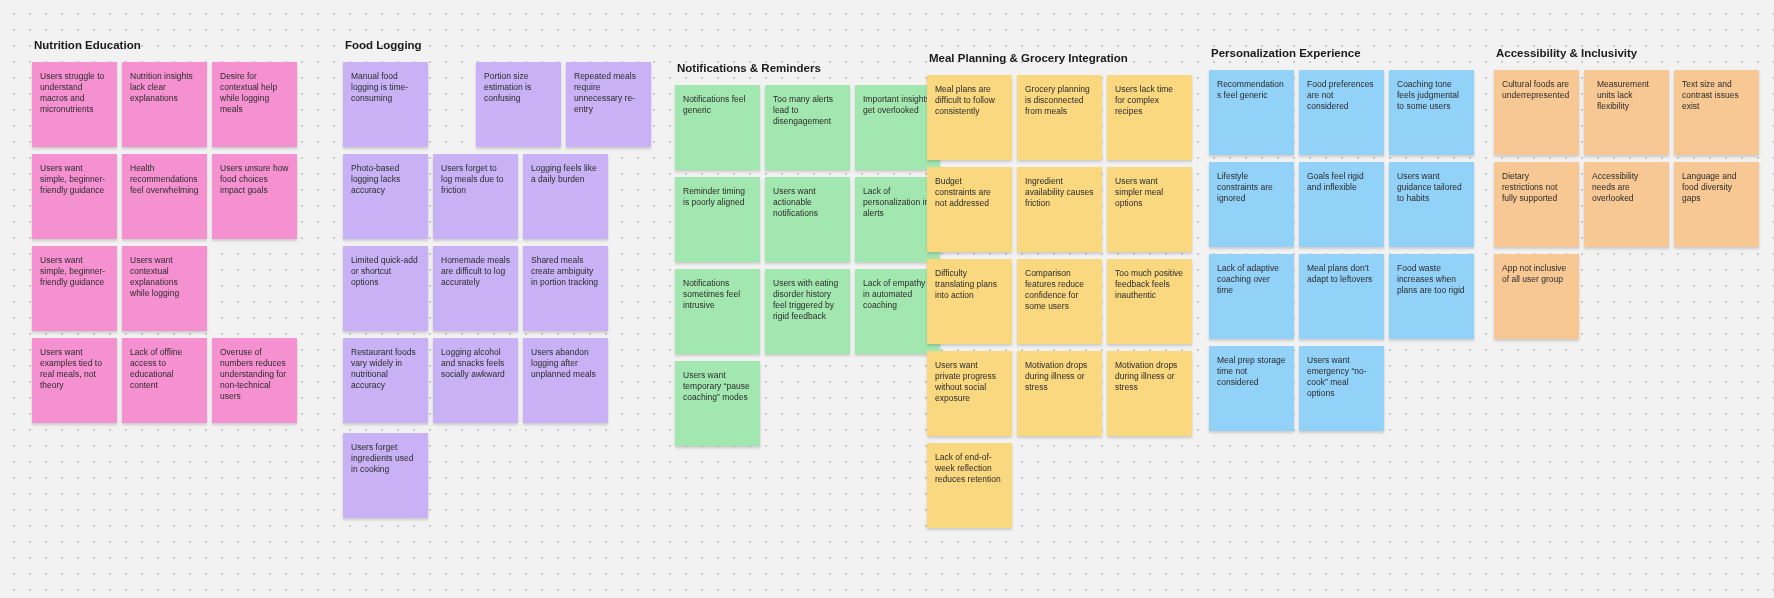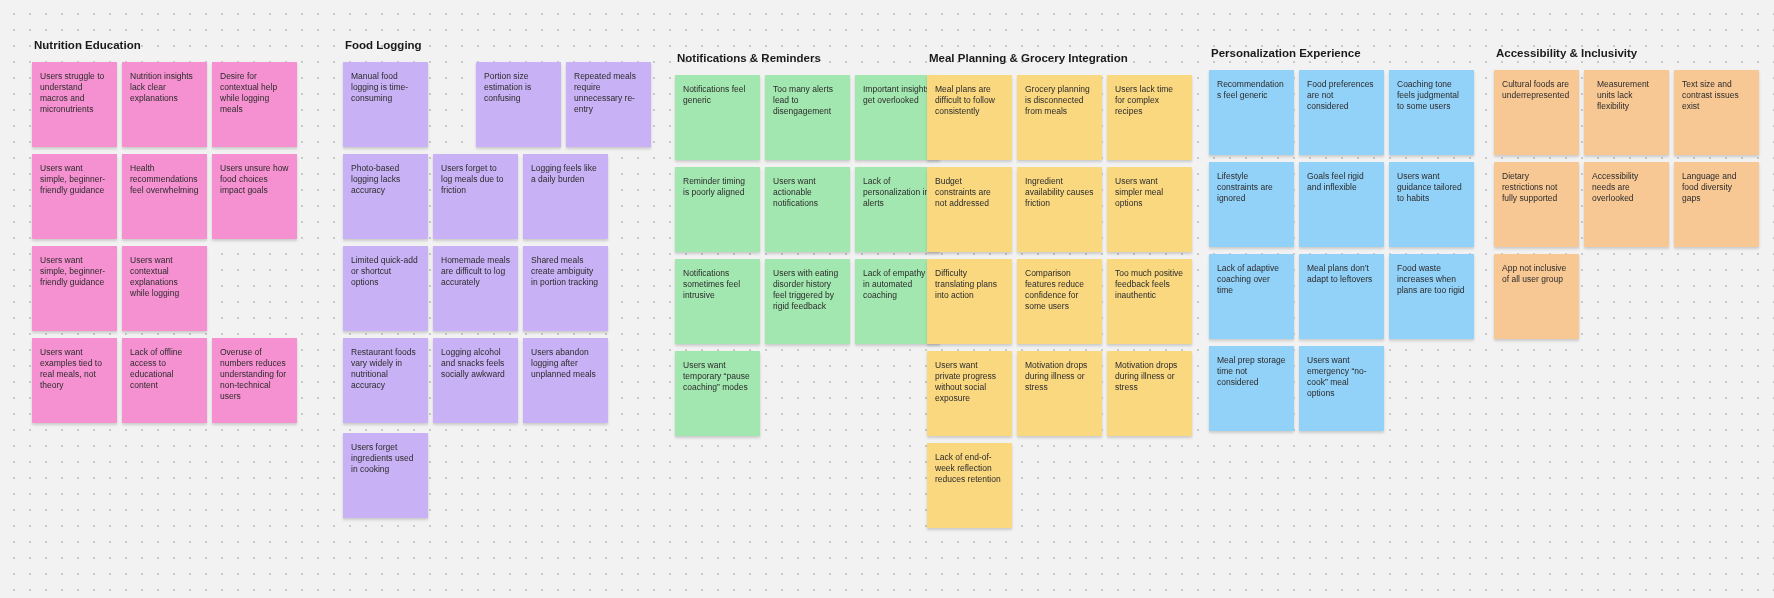--- a/index.html
+++ b/index.html
@@ -15,21 +15,21 @@
     background-color: #f2f2f2;
     background-image: radial-gradient(circle, #c9c9c9 1.1px, transparent 1.1px);
     background-size: 16px 16px;
     background-position: 6px 6px;
   }
   .group {
     position: absolute;
   }
   .group-0 { left: 32px;   top: 38px; }
   .group-1 { left: 343px;  top: 38px; }
-  .group-2 { left: 643px;  top: 51px; padding-left: 32px; }
+  .group-2 { left: 643px;  top: 61px; padding-left: 32px; }
   .group-3 { left: 927px;  top: 51px; }
   .group-4 { left: 1209px; top: 46px; }
   .group-5 { left: 1494px; top: 46px; }
   .group-title {
     margin: 0 0 10px 2px;
     font-size: 11.5px;
     font-weight: 700;
     color: #1a1a1a;
     line-height: 14px;
     white-space: nowrap;

